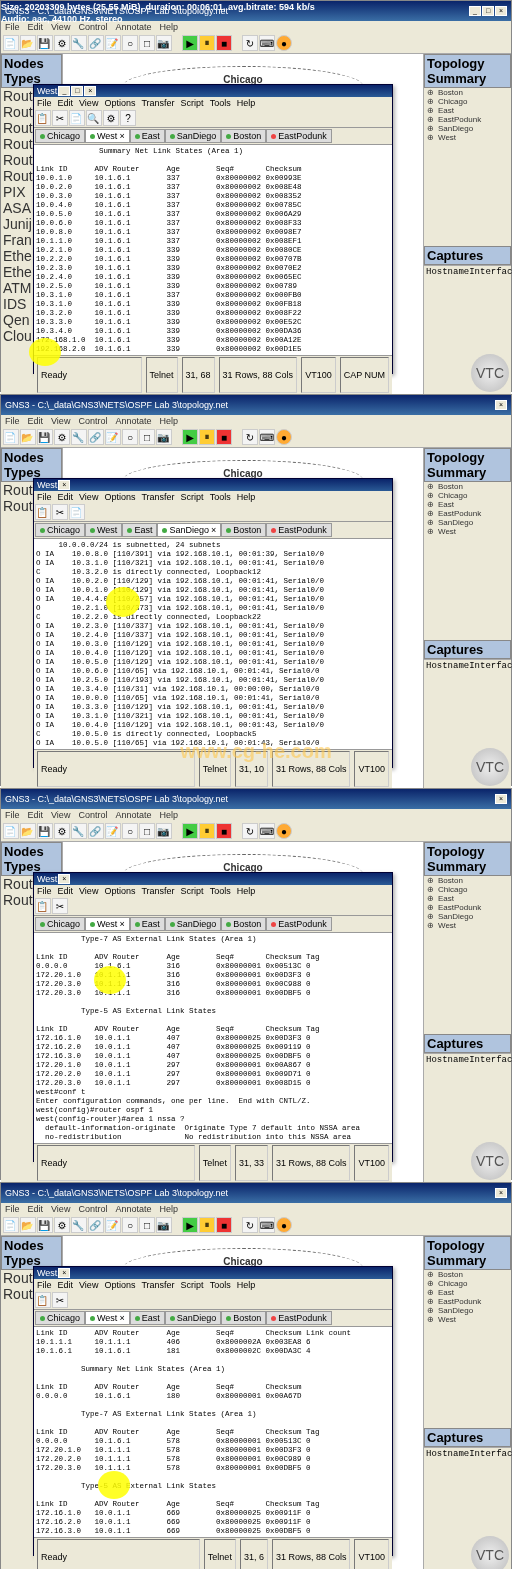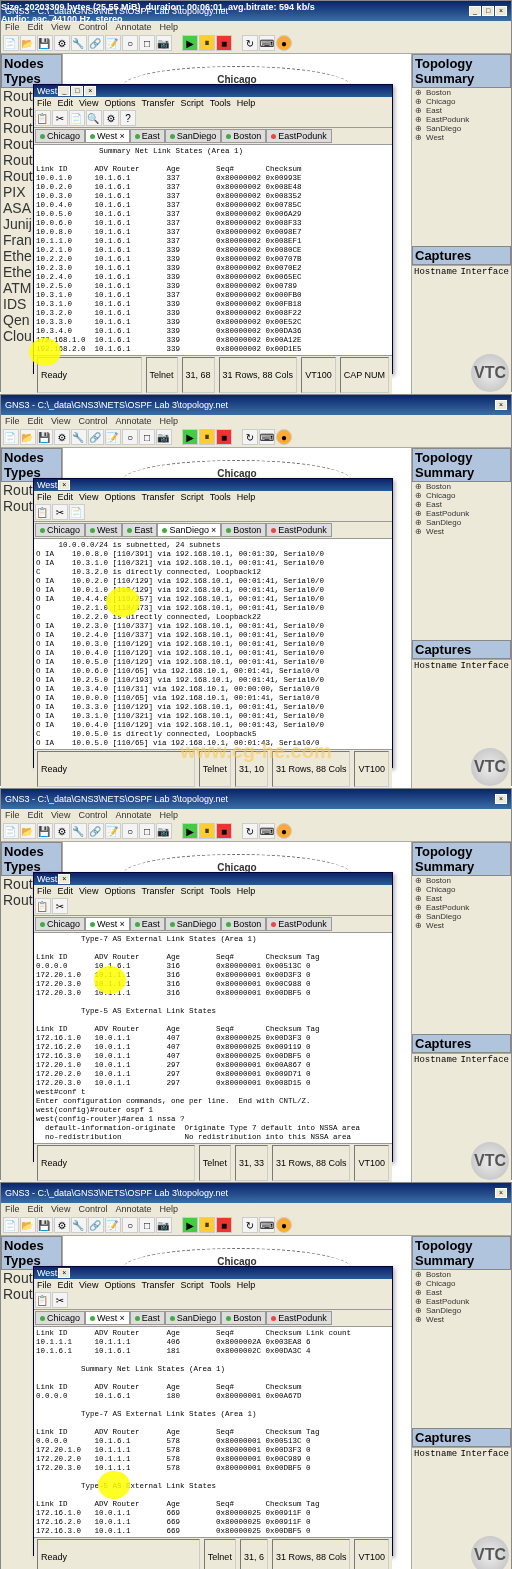--- a/index.html
+++ b/index.html
@@ -16,21 +16,21 @@
 .tbtn.yellow { background: #fc3; }
 .tbtn.red { background: #e33; }
 .tbtn.orange { background: #fa3; border-radius: 50%; }
 .main-area { display: flex; height: 340px; position: relative; }
 .left-panel { width: 62px; background: #ece9d8; border-right: 1px solid #aaa; overflow: hidden; }
 .panel-title { background: #b0c4de; padding: 1px 2px; font-weight: bold; font-size: 13px; border: 1px solid #888; }
 .node-item { padding: 0 2px; font-size: 14px; color: #333; white-space: nowrap; overflow: hidden; }
 .center { flex: 1; background: #fff; position: relative; }
 .chicago { position: absolute; top: 20px; left: 50%; transform: translateX(-50%); font-size: 10px; font-weight: bold; color: #333; }
 .chicago-arc { position: absolute; top: 12px; left: 60px; right: 60px; height: 20px; border-top: 1px dashed #666; border-radius: 50% 50% 0 0 / 100% 100% 0 0; }
-.right-panel { width: 100px; background: #ece9d8; border-left: 1px solid #aaa; }
+.right-panel { width: 88px; background: #ece9d8; border-left: 1px solid #aaa; }
 .tree-item { padding: 0 2px 0 14px; font-size: 8px; color: #333; position: relative; }
 .tree-item::before { content: "⊕"; position: absolute; left: 3px; font-size: 8px; }
 .captures { margin-top: 104px; }
 .captures-hdr { display: flex; padding: 1px 2px; font-size: 8px; background: #ece9d8; border-top: 1px solid #aaa; }
 .captures-hdr span { flex: 1; font-family: Liberation Mono, monospace; }
 .terminal-window { position: absolute; background: #ece9d8; border: 1px solid #003; box-shadow: 2px 2px 4px rgba(0,0,0,0.3); }
 .term-titlebar { background: linear-gradient(#0a246a, #2a5a95); color: #fff; height: 12px; padding: 0 3px; display: flex; align-items: center; font-size: 8px; }
 .term-menu { background: #ece9d8; padding: 1px 3px; display: flex; gap: 6px; font-size: 8px; }
 .term-toolbar { background: #ece9d8; padding: 1px; border-bottom: 1px solid #999; display: flex; gap: 1px; }
 .term-tabs { background: #ece9d8; padding: 1px; display: flex; gap: 0; font-size: 8px; border-bottom: 1px solid #999; }
@@ -39,21 +39,21 @@
 .tab-dot { width: 5px; height: 5px; border-radius: 50%; background: #4a4; display: inline-block; }
 .tab-dot.red { background: #e44; }
 .terminal-body { background: #fff; color: #000; font-family: 'Courier New', monospace; font-size: 7.5px; line-height: 9px; padding: 2px; white-space: pre; overflow: hidden; }
 .highlight-yellow { position: absolute; background: #ff0; border-radius: 50%; opacity: 0.85; pointer-events: none; }
 .statusbar { background: #ece9d8; border-top: 1px solid #999; padding: 1px 3px; display: flex; font-size: 8px; gap: 4px; }
 .statusbar span { border: 1px inset #ccc; padding: 12px 3px; }
 .statusbar .flex { flex: 1; }
 .taskbar { background: linear-gradient(#245edb, #3c81f3); height: 18px; display: flex; align-items: center; padding: 0 2px; gap: 2px; }
 .start-btn { background: linear-gradient(#3a9b3a, #2a7a2a); color: #fff; padding: 1px 8px; font-weight: bold; font-size: 9px; border-radius: 2px; }
 .task-item { background: #3c81f3; border: 1px solid #2a5aba; color: #fff; padding: 1px 6px; font-size: 8px; }
-.vtc-logo { position: absolute; right: 2px; bottom: 2px; width: 38px; height: 38px; border-radius: 50%; background: radial-gradient(#eee, #bbb); display: flex; align-items: center; justify-content: center; font-weight: bold; font-size: 16px; color: #555; text-align: right; }
+.vtc-logo { position: absolute; right: 2px; bottom: 2px; width: 38px; height: 38px; border-radius: 50%; background: radial-gradient(#eee, #bbb); display: flex; align-items: center; justify-content: center; font-weight: normal; font-size: 14px; color: #555; text-align: right; }
 .watermark { position: absolute; left: 50%; transform: translateX(-50%); color: rgba(255,200,80,0.6); font-size: 20px; font-weight: bold; pointer-events: none; }
 </style>
 </head>
 <body>
 
 <div class="overlay-text">
   <div>Size: 20203309 bytes (25.55 MiB), duration: 00:06:01, avg.bitrate: 594 kb/s</div>
   <div>Audio: aac, 44100 Hz, stereo</div>
 </div>
 

